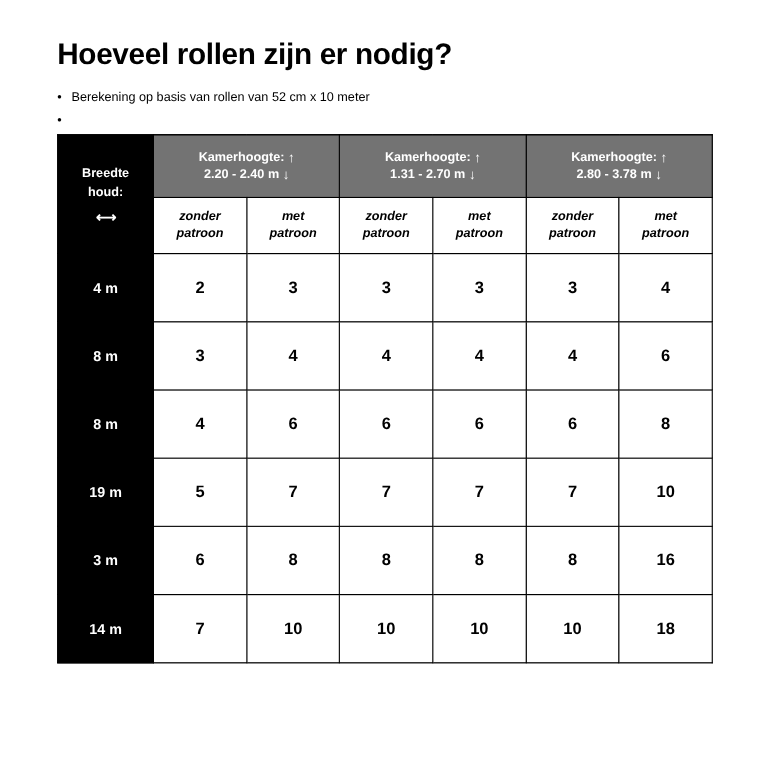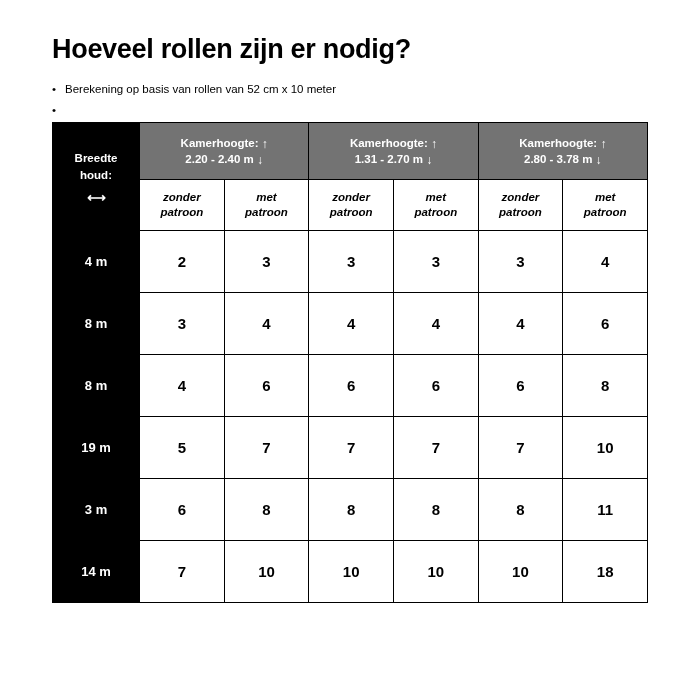--- a/index.html
+++ b/index.html
@@ -238,21 +238,21 @@
         <td class="cell">7</td>
         <td class="cell">10</td>
       </tr>
       <tr>
         <td class="row-label">3 m</td>
         <td class="cell">6</td>
         <td class="cell">8</td>
         <td class="cell">8</td>
         <td class="cell">8</td>
         <td class="cell">8</td>
-        <td class="cell">11</td>
+        <td class="cell">16</td>
       </tr>
       <tr>
         <td class="row-label">14 m</td>
         <td class="cell">7</td>
         <td class="cell">10</td>
         <td class="cell">10</td>
         <td class="cell">10</td>
         <td class="cell">10</td>
         <td class="cell">18</td>
       </tr>

